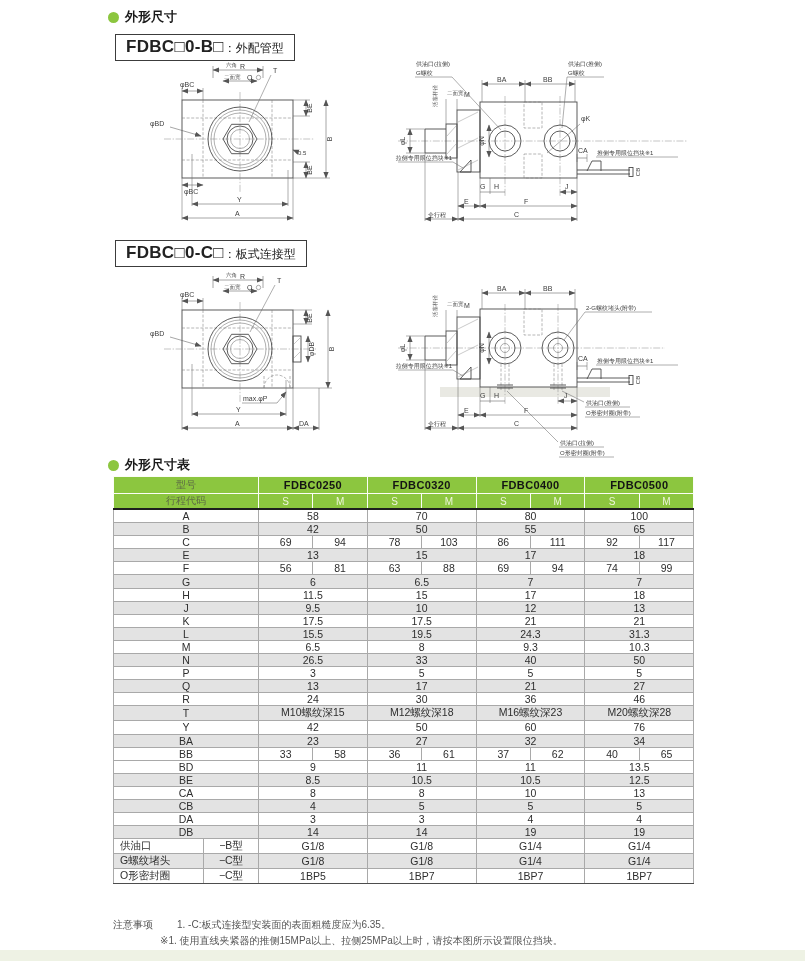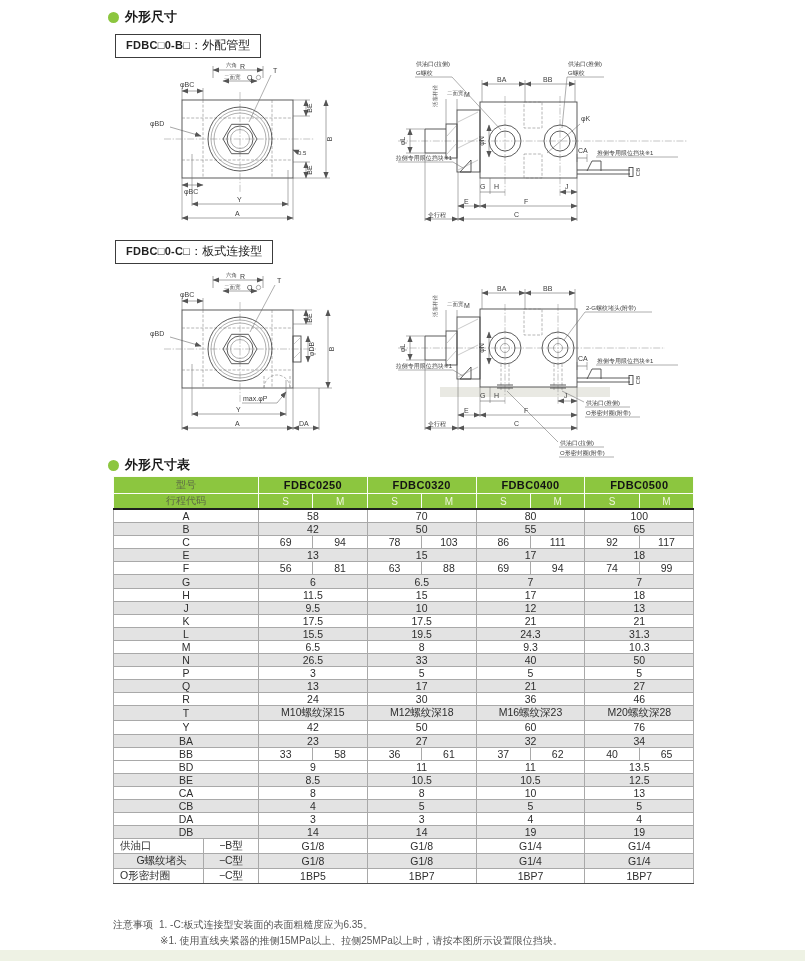--- a/index.html
+++ b/index.html
@@ -3,21 +3,21 @@
 <meta charset="utf-8">
 <style>
   html,body{margin:0;padding:0;background:#fff;}
   .page{position:relative;width:805px;height:961px;background:#ffffff;overflow:hidden;
         font-family:"Liberation Sans","DejaVu Sans",sans-serif;color:#222;}
   .sec-head{position:absolute;display:flex;align-items:center;gap:6px;
             font-size:13px;font-weight:bold;color:#1a1a1a;}
   .bullet{width:11px;height:11px;border-radius:50%;background:#8cc63f;flex:0 0 auto;}
   .model-box{position:absolute;border:1.5px solid #3c3c3c;padding:2px 10px 3px 10px;
              font-size:12px;background:#fff;white-space:nowrap;}
-  .model-box b{font-size:11px;letter-spacing:.3px;text-align:right;}
+  .model-box b{font-size:17px;letter-spacing:.3px;text-align:right;}
   svg{position:absolute;}
   svg text{font-family:"Liberation Sans","DejaVu Sans",sans-serif;font-size:7px;fill:#3c3c3c;}
   svg text.sm{font-size:5.5px;fill:#555;}
   svg text.md{font-size:6px;}
   .ln{stroke:#4a4a4a;stroke-width:.9;fill:none;}
   .th{stroke:#6d6d6d;stroke-width:.55;fill:none;}
   .dash{stroke:#7a7a7a;stroke-width:.55;fill:none;stroke-dasharray:3 1.6;}
   .cl{stroke:#8a8a8a;stroke-width:.5;fill:none;stroke-dasharray:7 1.6 1.4 1.6;}
   .dim{stroke:#5c5c5c;stroke-width:.55;fill:none;}
   .hatch{stroke:#888;stroke-width:.45;fill:none;}
@@ -28,21 +28,21 @@
                 height:16px;padding:0;}
   .dim-table th.model{font-weight:bold;color:#141414;font-size:11px;letter-spacing:.4px;margin-top:21px;}
   .dim-table th.hlabel{color:#5d6a45;font-size:10px;}
   .dim-table th.smh{color:#eef5dc;font-size:10px;}
   .dim-table thead tr.r2 th{border-bottom:2px solid #1e1e1e;height:14px;margin-top:8px;}
   .dim-table td{border:1px solid #a9a9a9;text-align:center;height:12.1px;padding:0;
                 overflow:hidden;white-space:nowrap;}
   .dim-table tr.shade td{background:#e3e3e3;}
   .dim-table tbody tr:last-child td{border-bottom:1.6px solid #4d4d4d;}
   .notes{position:absolute;left:113px;top:917px;font-size:10px;color:#555;line-height:1.55;}
-  .notes .l1{display:flex;gap:6px;}
+  .notes .l1{display:flex;gap:24px;}
   .notes .l2{margin-left:47px;}
   .bottom-strip{position:absolute;left:0;top:950px;width:805px;height:11px;background:#eef2e4;}
 </style>
 </head>
 <body>
 
 <div class="page">
 
   <div class="sec-head" style="left:108px;top:8px;text-align:center;">
     <span class="bullet"></span>
@@ -626,21 +626,21 @@
         </tr>
         <tr class="">
           <td style="text-align:left;padding-left:6px;">供油口</td>
           <td>−B型</td>
           <td colspan="2">G1/8</td>
           <td colspan="2">G1/8</td>
           <td colspan="2">G1/4</td>
           <td colspan="2">G1/4</td>
         </tr>
         <tr class="shade">
-          <td style="text-align:center;padding-left:6px;">G螺纹堵头</td>
+          <td style="text-align:left;padding-left:6px;">G螺纹堵头</td>
           <td>−C型</td>
           <td colspan="2">G1/8</td>
           <td colspan="2">G1/8</td>
           <td colspan="2">G1/4</td>
           <td colspan="2">G1/4</td>
         </tr>
         <tr class="">
           <td style="text-align:left;padding-left:6px;">O形密封圈</td>
           <td>−C型</td>
           <td colspan="2">1BP5</td>

